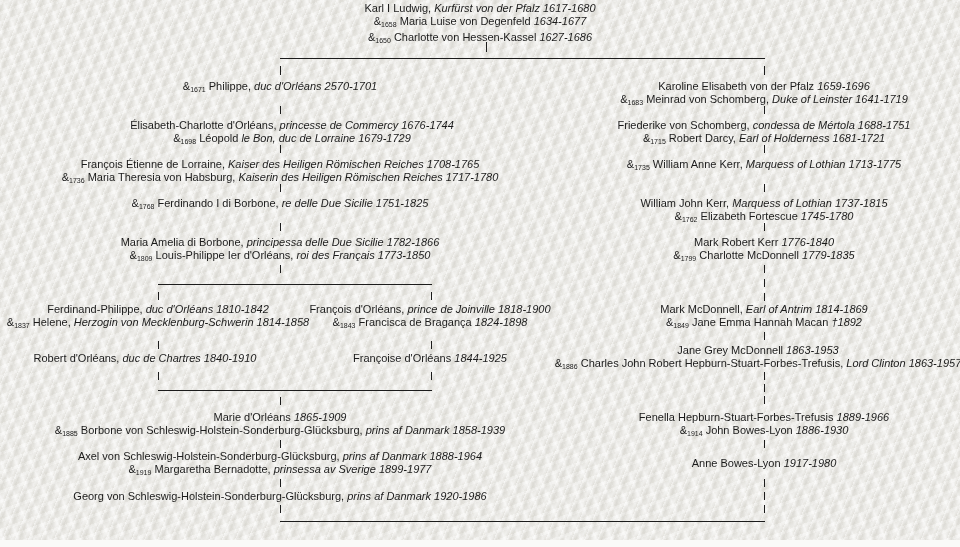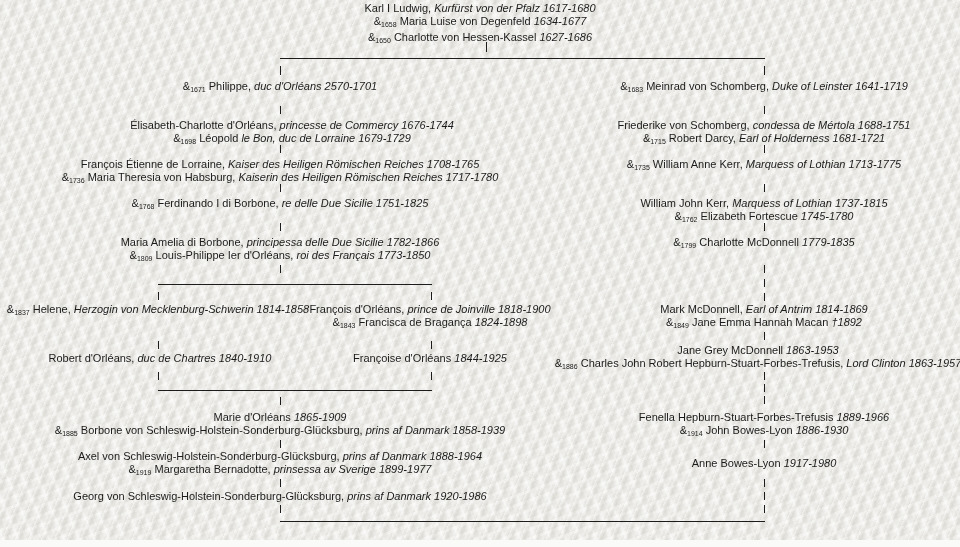--- a/index.html
+++ b/index.html
@@ -62,31 +62,32 @@
     <div><span>Maria Amelia di Borbone,</span> <span class="it">principessa delle Due Sicilie 1782-1866</span></div>
     <div><span class="amp">&amp;</span><span class="yr">1809</span> <span>Louis-Philippe Ier d'Orléans,</span> <span class="it">roi des Français 1773-1850</span></div>
   </div>
   <i class="vt" style="left:280px;top:265px"></i>
 
   <i class="hl" style="left:158px;top:284px;width:274px"></i>
   <i class="vt" style="left:158px;top:292px"></i>
   <i class="vt" style="left:431px;top:292px"></i>
 
   <div class="node" style="left:158px;top:303px">
+    <div><span>Ferdinand-Philippe,</span> <span class="it">duc d'Orléans 1810-1842</span></div>
     <div><span class="amp">&amp;</span><span class="yr">1837</span> <span>Helene,</span> <span class="it">Herzogin von Mecklenburg-Schwerin 1814-1858</span></div>
   </div>
   <div class="node" style="left:430px;top:303px">
     <div><span>François d'Orléans,</span> <span class="it">prince de Joinville 1818-1900</span></div>
     <div><span class="amp">&amp;</span><span class="yr">1843</span> <span>Francisca de Bragança</span> <span class="it">1824-1898</span></div>
   </div>
 
   <i class="vt" style="left:158px;top:341px"></i>
   <i class="vt" style="left:431px;top:341px"></i>
 
-  <div class="node" style="left:160px;top:352px">
+  <div class="node" style="left:145px;top:352px">
     <div><span>Robert d'Orléans,</span> <span class="it">duc de Chartres 1840-1910</span></div>
   </div>
   <div class="node" style="left:430px;top:352px">
     <div><span>Françoise d'Orléans</span> <span class="it">1844-1925</span></div>
   </div>
 
   <i class="vt" style="left:158px;top:372px"></i>
   <i class="vt" style="left:431px;top:372px"></i>
   <i class="hl" style="left:158px;top:390px;width:274px"></i>
   <i class="vt" style="left:280px;top:397px"></i>
@@ -102,20 +103,21 @@
     <div><span class="amp">&amp;</span><span class="yr">1919</span> <span>Margaretha Bernadotte,</span> <span class="it">prinsessa av Sverige 1899-1977</span></div>
   </div>
   <i class="vt" style="left:280px;top:479px"></i>
 
   <div class="node" style="left:280px;top:490px">
     <div><span>Georg von Schleswig-Holstein-Sonderburg-Glücksburg,</span> <span class="it">prins af Danmark 1920-1986</span></div>
   </div>
   <i class="vt" style="left:280px;top:505px"></i>
 
   <div class="node" style="left:764px;top:80px">
+    <div><span>Karoline Elisabeth von der Pfalz</span> <span class="it">1659-1696</span></div>
     <div><span class="amp">&amp;</span><span class="yr">1683</span> <span>Meinrad von Schomberg,</span> <span class="it">Duke of Leinster 1641-1719</span></div>
   </div>
   <i class="vt" style="left:764px;top:106px"></i>
 
   <div class="node" style="left:764px;top:119px">
     <div><span>Friederike von Schomberg,</span> <span class="it">condessa de Mértola 1688-1751</span></div>
     <div><span class="amp">&amp;</span><span class="yr">1715</span> <span>Robert Darcy,</span> <span class="it">Earl of Holderness 1681-1721</span></div>
   </div>
   <i class="vt" style="left:764px;top:145px"></i>
 
@@ -124,20 +126,21 @@
   </div>
   <i class="vt" style="left:764px;top:184px"></i>
 
   <div class="node" style="left:764px;top:197px">
     <div><span>William John Kerr,</span> <span class="it">Marquess of Lothian 1737-1815</span></div>
     <div><span class="amp">&amp;</span><span class="yr">1762</span> <span>Elizabeth Fortescue</span> <span class="it">1745-1780</span></div>
   </div>
   <i class="vt" style="left:764px;top:223px"></i>
 
   <div class="node" style="left:764px;top:236px">
+    <div><span>Mark Robert Kerr</span> <span class="it">1776-1840</span></div>
     <div><span class="amp">&amp;</span><span class="yr">1799</span> <span>Charlotte McDonnell</span> <span class="it">1779-1835</span></div>
   </div>
   <i class="vt" style="left:764px;top:265px"></i>
   <i class="vt" style="left:764px;top:279px"></i>
   <i class="vt" style="left:764px;top:293px"></i>
 
   <div class="node" style="left:764px;top:303px">
     <div><span>Mark McDonnell,</span> <span class="it">Earl of Antrim 1814-1869</span></div>
     <div><span class="amp">&amp;</span><span class="yr">1849</span> <span>Jane Emma Hannah Macan</span> <span class="it">†1892</span></div>
   </div>

